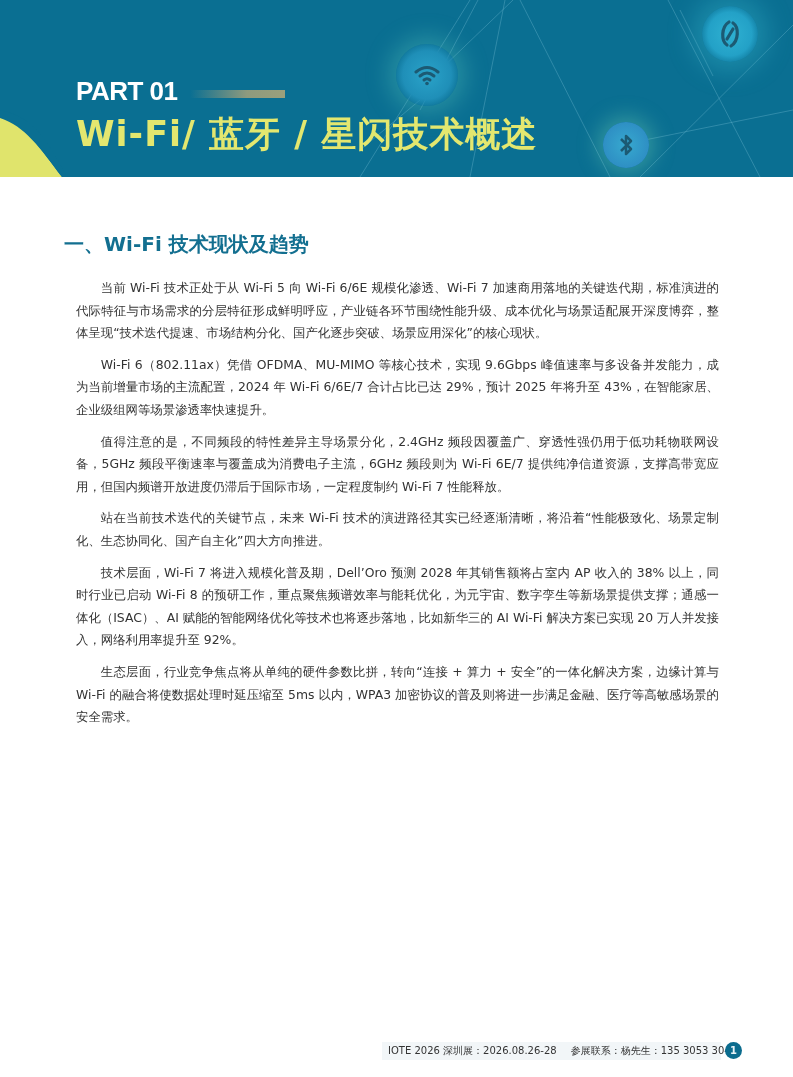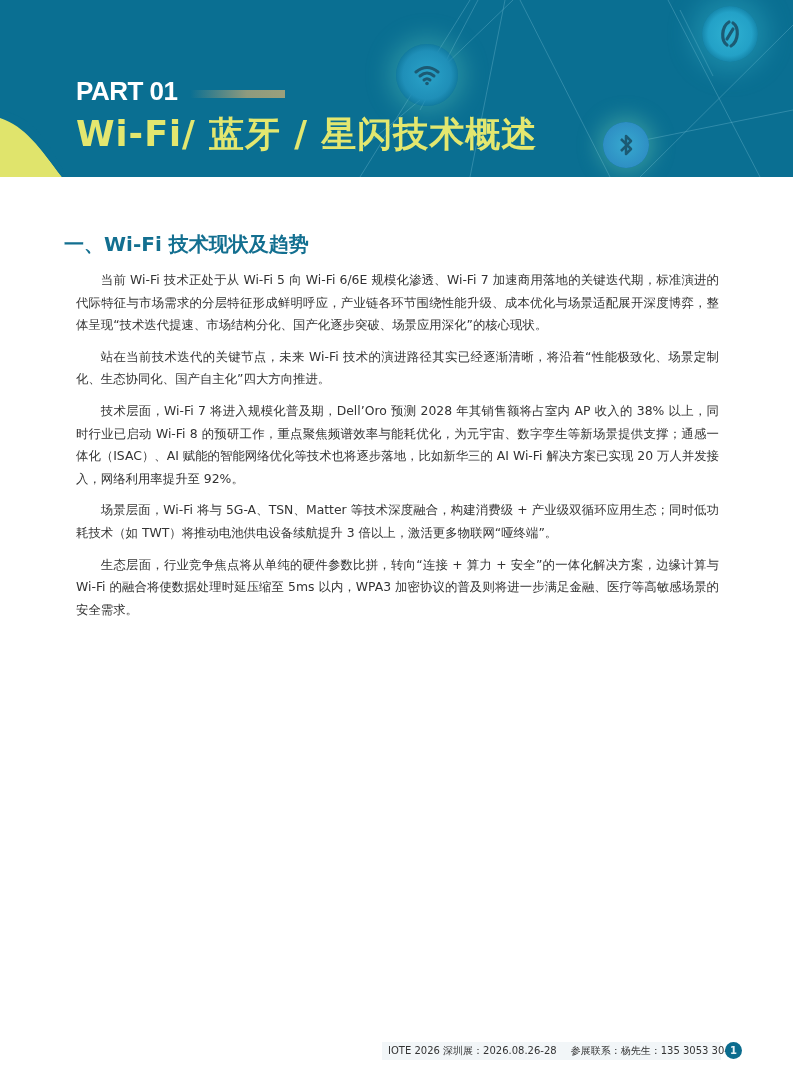--- a/index.html
+++ b/index.html
@@ -51,21 +51,21 @@
 
   .section-heading {
     position: absolute; left: 64px; top: 230px;
     font-size: 20px; font-weight: bold; color: #136f90; line-height: 28px;
     white-space: nowrap;
   }
   .content {
     position: absolute; left: 76px; top: 269px; width: 643px;
   }
   .content p {
-    margin: 0 0 9px 0;
+    margin: 8px 0 9px 0;
     font-size: 12.4px; line-height: 22.6px;
     text-indent: 2em; text-align: justify;
     color: #333333;
   }
   .footer {
     position: absolute; left: 382px; top: 1042px; height: 18px;
     width: 339px;
     background: #f2f6f8;
     font-size: 10px; line-height: 18px; color: #333;
     white-space: nowrap; padding-left: 6px; box-sizing: border-box;
@@ -130,23 +130,24 @@
 
   <div class="part-label">PART 01</div>
   <div class="part-bar"></div>
   <div class="banner-title">Wi-Fi/ 蓝牙 / 星闪技术概述</div>
 </div>
 
 <div class="section-heading">一、Wi-Fi 技术现状及趋势</div>
 
 <div class="content">
   <p>当前 Wi-Fi 技术正处于从 Wi-Fi 5 向 Wi-Fi 6/6E 规模化渗透、Wi-Fi 7 加速商用落地的关键迭代期，标准演进的代际特征与市场需求的分层特征形成鲜明呼应，产业链各环节围绕性能升级、成本优化与场景适配展开深度博弈，整体呈现“技术迭代提速、市场结构分化、国产化逐步突破、场景应用深化”的核心现状。</p>
+  <p>Wi-Fi 6（802.11ax）凭借 OFDMA、MU-MIMO 等核心技术，实现 9.6Gbps 峰值速率与多设备并发能力，成为当前增量市场的主流配置，2024 年 Wi-Fi 6/6E/7 合计占比已达 29%，预计 2025 年将升至 43%，在智能家居、企业级组网等场景渗透率快速提升。</p>
+  <p>值得注意的是，不同频段的特性差异主导场景分化，2.4GHz 频段因覆盖广、穿透性强仍用于低功耗物联网设备，5GHz 频段平衡速率与覆盖成为消费电子主流，6GHz 频段则为 Wi-Fi 6E/7 提供纯净信道资源，支撑高带宽应用，但国内频谱开放进度仍滞后于国际市场，一定程度制约 Wi-Fi 7 性能释放。</p>
   <p>站在当前技术迭代的关键节点，未来 Wi-Fi 技术的演进路径其实已经逐渐清晰，将沿着“性能极致化、场景定制化、生态协同化、国产自主化”四大方向推进。</p>
   <p>技术层面，Wi-Fi 7 将进入规模化普及期，Dell’Oro 预测 2028 年其销售额将占室内 AP 收入的 38% 以上，同时行业已启动 Wi-Fi 8 的预研工作，重点聚焦频谱效率与能耗优化，为元宇宙、数字孪生等新场景提供支撑；通感一体化（ISAC）、AI 赋能的智能网络优化等技术也将逐步落地，比如新华三的 AI Wi-Fi 解决方案已实现 20 万人并发接入，网络利用率提升至 92%。</p>
-  <p>场景层面，Wi-Fi 将与 5G-A、TSN、Matter 等技术深度融合，构建消费级 + 产业级双循环应用生态；同时低功耗技术（如 TWT）将推动电池供电设备续航提升 3 倍以上，激活更多物联网“哑终端”。</p>
   <p>生态层面，行业竞争焦点将从单纯的硬件参数比拼，转向“连接 + 算力 + 安全”的一体化解决方案，边缘计算与 Wi-Fi 的融合将使数据处理时延压缩至 5ms 以内，WPA3 加密协议的普及则将进一步满足金融、医疗等高敏感场景的安全需求。</p>
 
 </div>
 
 <div class="footer">
   <span>IOTE 2026 深圳展：2026.08.26-28</span><span class="gap"></span><span>参展联系：杨先生：135 3053 3040</span>
 </div>
 <div class="page-num">1</div>
 
 </body></html>

